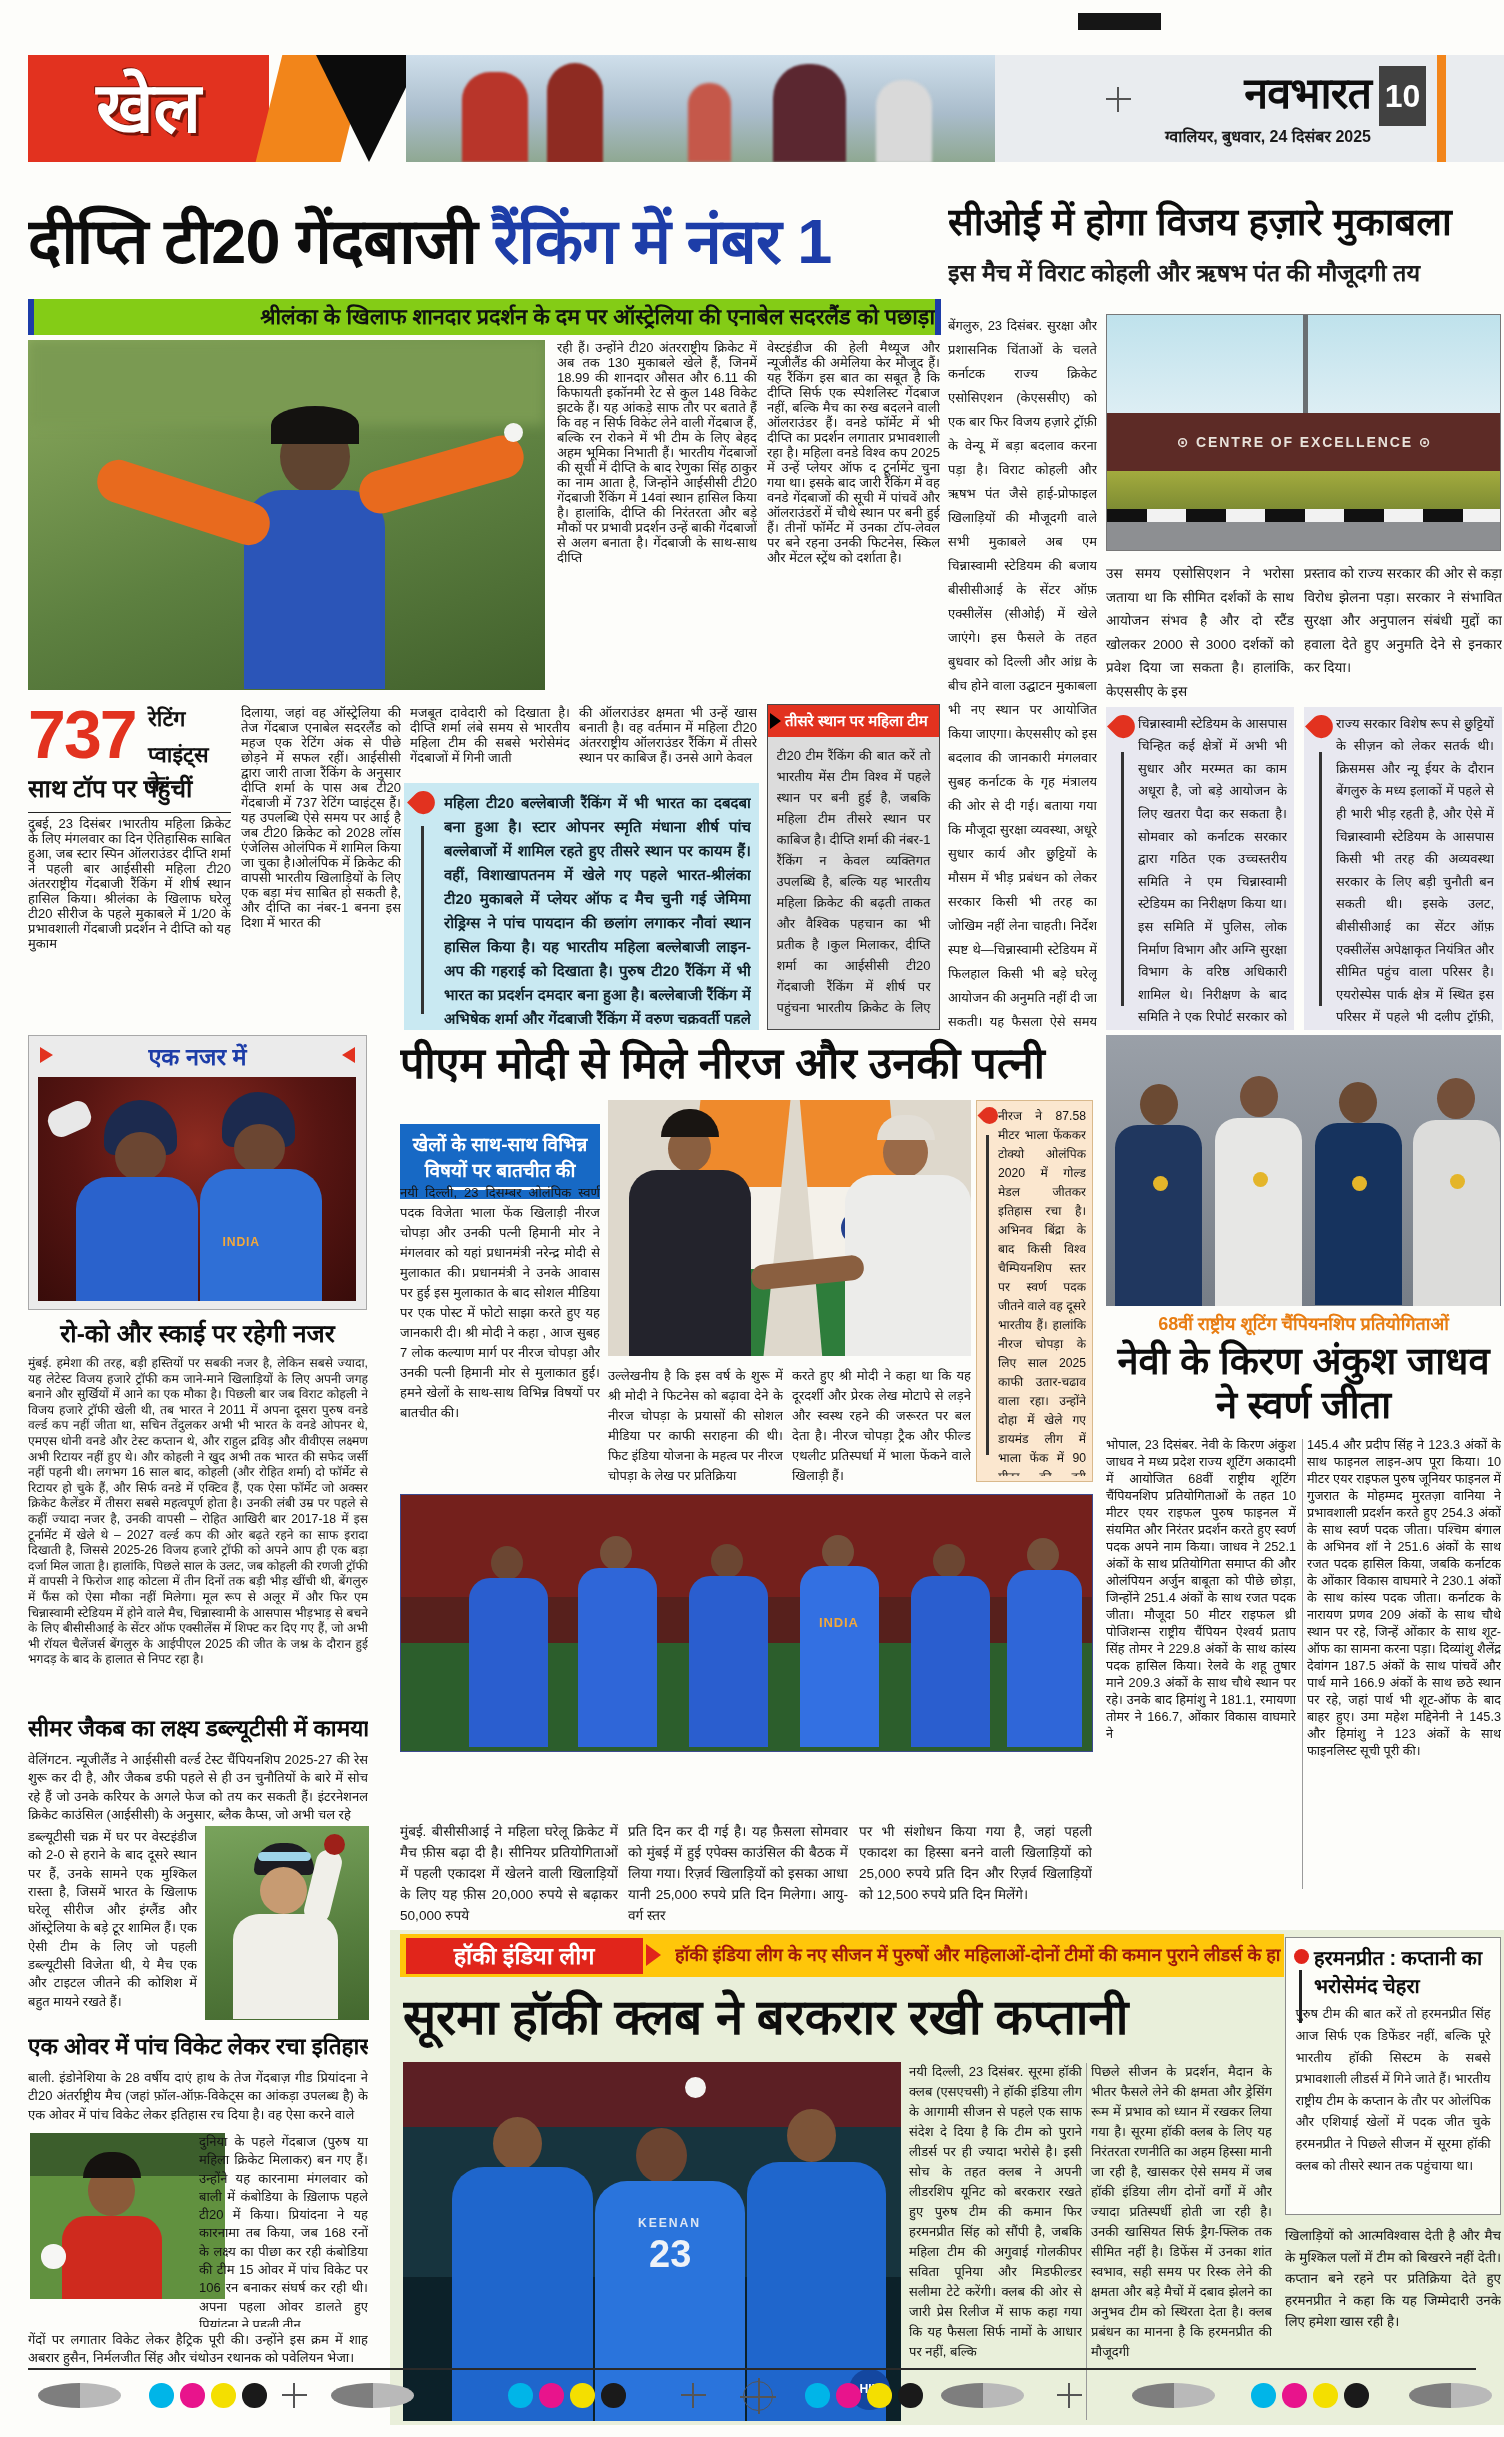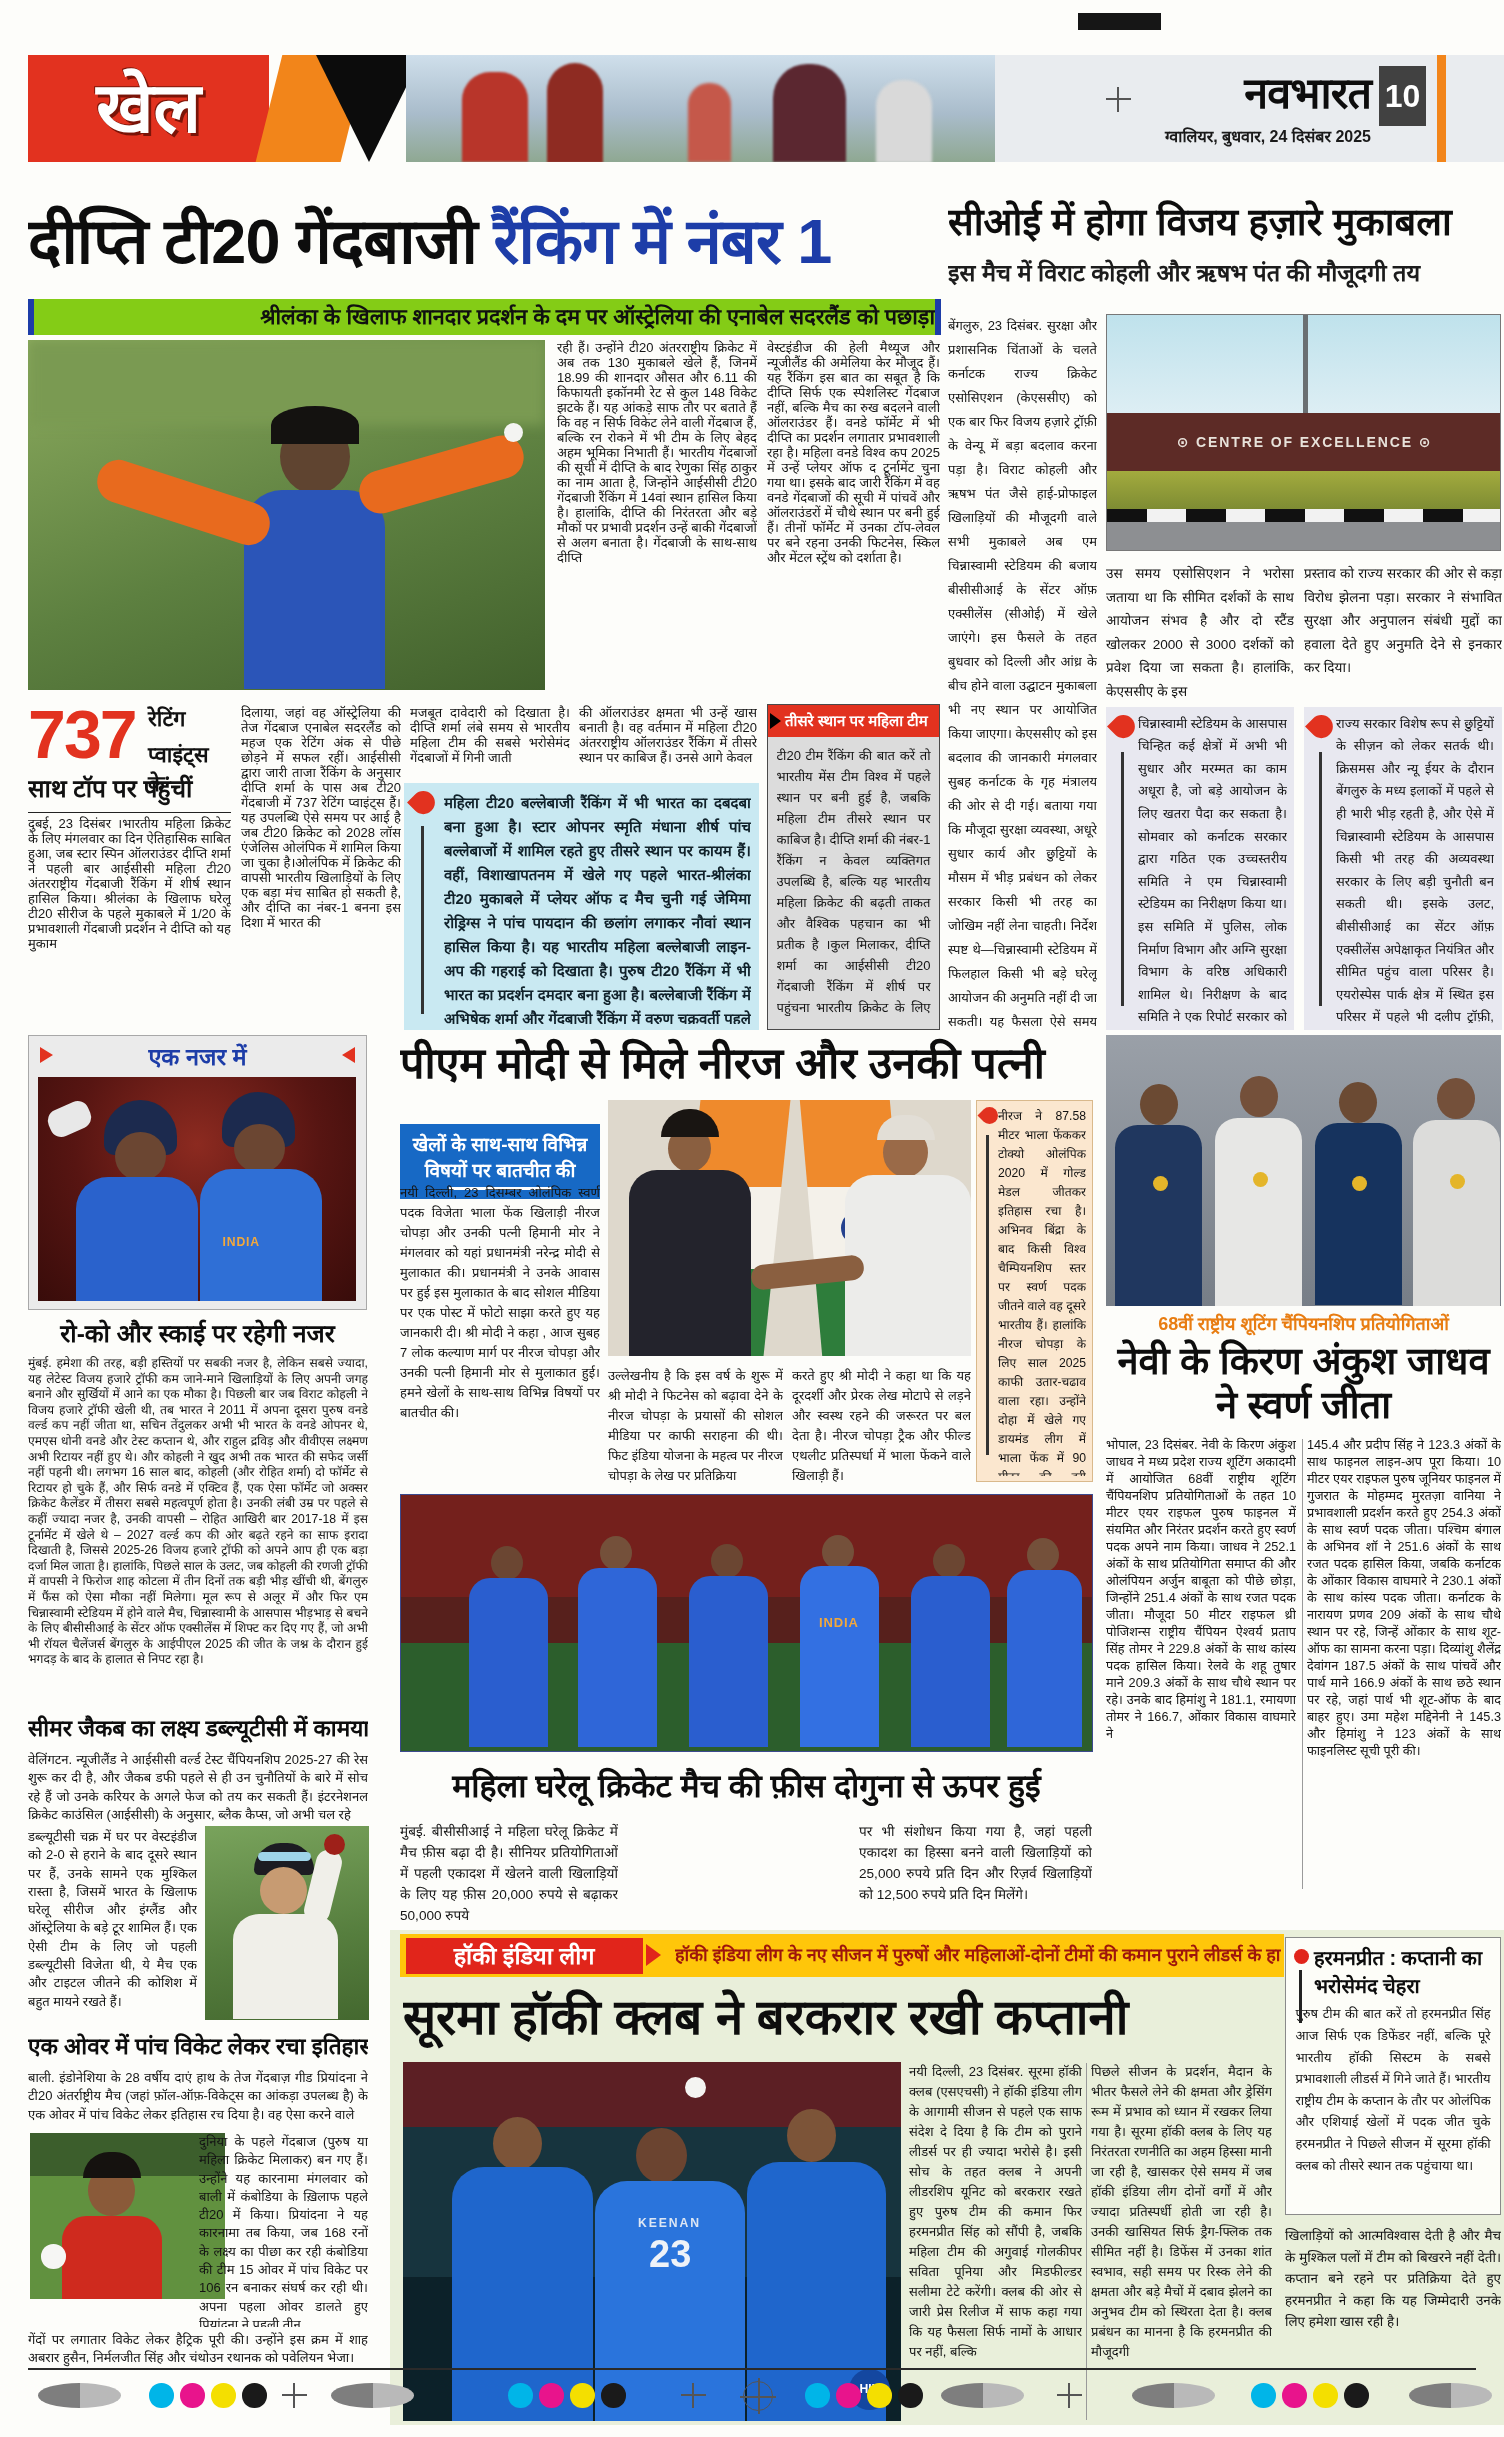--- a/index.html
+++ b/index.html
@@ -234,22 +234,22 @@
     <div class="abs" style="left:288px;top:81px;width:79px;height:171px;background:#2a5ecf;border-radius:21px 21px 0 0;"></div>
     <div class="figure-head" style="left:421px;top:40px;width:32px;height:34px;background:#74503a;"></div>
     <div class="abs" style="left:399px;top:71px;width:79px;height:181px;background:#3370e2;border-radius:21px 21px 0 0;"></div>
     <div class="figure-head" style="left:532px;top:49px;width:32px;height:34px;background:#6b4632;"></div>
     <div class="abs" style="left:510px;top:81px;width:79px;height:171px;background:#2a5ecf;border-radius:21px 21px 0 0;"></div>
     <div class="figure-head" style="left:626px;top:43px;width:32px;height:34px;background:#74503a;"></div>
     <div class="abs" style="left:606px;top:75px;width:75px;height:177px;background:#2f66d8;border-radius:21px 21px 0 0;"></div>
     <span style="position:absolute;left:418px;top:120px;color:#f2a83c;font-size:13px;font-weight:800;letter-spacing:0.9px;">INDIA</span>
   </div>
 
-  <div class="abs hd nowrap" style="left:400px;top:1763px;width:693px;height:49px;font-size:32px;line-height:47px;text-align:center;">महिला घरेलू क्रिकेट मैच की फ़ीस दोगुना से ऊपर हुई</div>
   <div class="abs bt" style="left:400px;top:1821px;width:218px;height:103px;font-size:13.6px;line-height:21px;">मुंबई. बीसीसीआई ने महिला घरेलू क्रिकेट में मैच फ़ीस बढ़ा दी है। सीनियर प्रतियोगिताओं में पहली एकादश में खेलने वाली खिलाड़ियों के लिए यह फ़ीस 20,000 रुपये से बढ़ाकर 50,000 रुपये</div>
+  <div class="abs bt" style="left:628px;top:1821px;width:220px;height:103px;font-size:13.6px;line-height:21px;">प्रति दिन कर दी गई है। यह फ़ैसला सोमवार को मुंबई में हुई एपेक्स काउंसिल की बैठक में लिया गया। रिज़र्व खिलाड़ियों को इसका आधा यानी 25,000 रुपये प्रति दिन मिलेगा। आयु-वर्ग स्तर</div>
   <div class="abs bt" style="left:859px;top:1821px;width:233px;height:103px;font-size:13.6px;line-height:21px;">पर भी संशोधन किया गया है, जहां पहली एकादश का हिस्सा बनने वाली खिलाड़ियों को 25,000 रुपये प्रति दिन और रिज़र्व खिलाड़ियों को 12,500 रुपये प्रति दिन मिलेंगे।</div>
 
   <div class="abs" style="left:390px;top:1930px;width:1115px;height:495px;background:#e9efda;"></div>
   <div class="abs" style="left:400px;top:1934px;width:884px;height:43px;background:#ffc60a;overflow:hidden;">
     <div style="position:absolute;left:5.6px;top:3.8px;width:237px;height:36px;background:#e1251b;text-align:center;">
       <span style="color:#fff;font-size:23.5px;font-weight:800;line-height:36px;">हॉकी इंडिया लीग</span>
     </div>
     <span style="position:absolute;left:246px;top:10.3px;width:0;height:0;border-top:11.3px solid transparent;border-bottom:11.3px solid transparent;border-left:15px solid #e1251b;"></span>
     <span style="position:absolute;left:275px;top:0;width:606px;color:#9e150c;font-size:18px;font-weight:800;line-height:43px;white-space:nowrap;overflow:hidden;display:block;">हॉकी इंडिया लीग के नए सीजन में पुरुषों और महिलाओं-दोनों टीमों की कमान पुराने लीडर्स के हाथ</span>
   </div>

